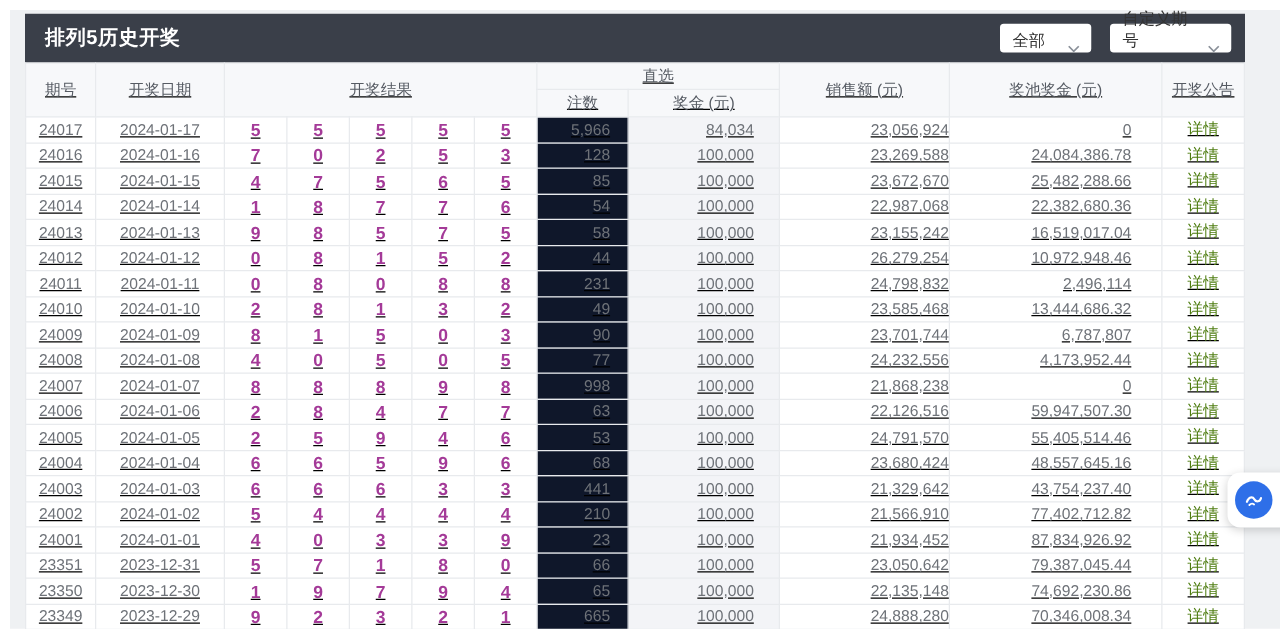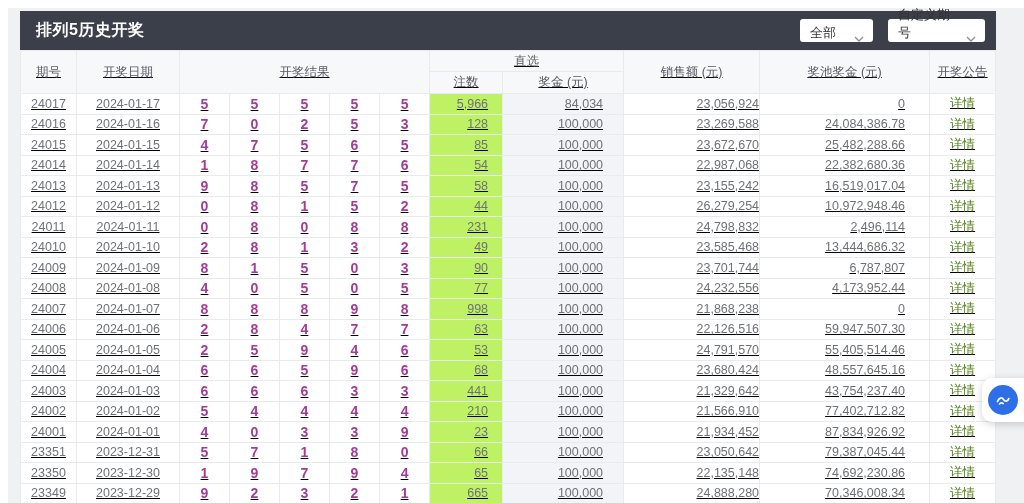--- a/index.html
+++ b/index.html
@@ -18,21 +18,21 @@
   .select svg{flex:0 0 auto;margin-left:6px;}
 
   table{width:976px;border-collapse:collapse;table-layout:fixed;font-size:12.5px;text-decoration:underline;}
   th,td{border:1px solid #e8eaed;padding:0;box-sizing:border-box;}
   thead th{background:#f7f8fa;color:#565b63;font-weight:400;}
   thead tr.h1 th{height:21px;}
   thead tr.h2 th{height:22px;text-align:center;}
   tbody td{height:20.5px;color:#6e7278;background:#fff;}
   td.c-issue,td.c-date{text-align:center;}
   td.c-num{text-align:center;font-weight:700;font-size:14px;color:#a43a98;}
-  td.c-bets{text-align:right;padding-right:14px;background:#bef264;}
+  td.c-bets{text-align:right;padding-right:14px;background:#0f172a;}
   td.c-prize{text-align:right;padding-right:20px;background:#f3f4f7;margin-top:28px;}
   td.c-sales{text-align:right;}
   td.c-pool{text-align:right;padding-right:24px;}
   td.c-detail{text-align:center;}
   .detail-link{color:#4d7c0f;text-decoration:none;cursor:pointer;}
 
   .float-widget{position:absolute;left:982px;top:378px;width:50px;height:44px;
     background:#fff;border-radius:10px 0 0 10px;box-shadow:0 2px 8px rgba(0,0,0,.18);
     display:flex;align-items:center;padding-left:6px;box-sizing:border-box;cursor:pointer;}
   .float-circle{width:30px;height:30px;border-radius:50%;background:#2e6fe8;

